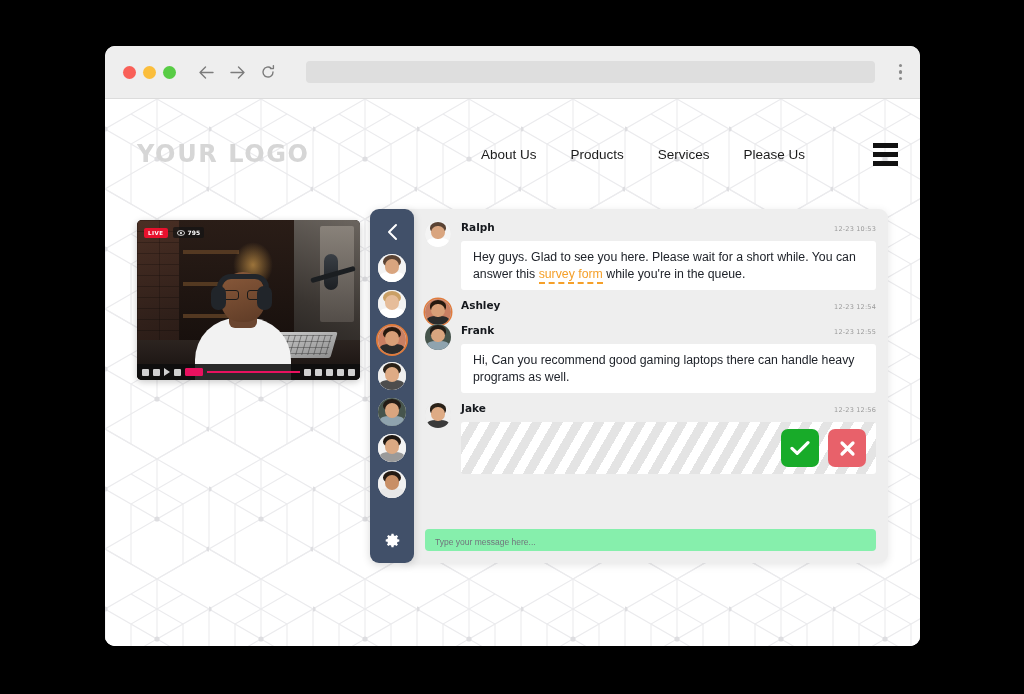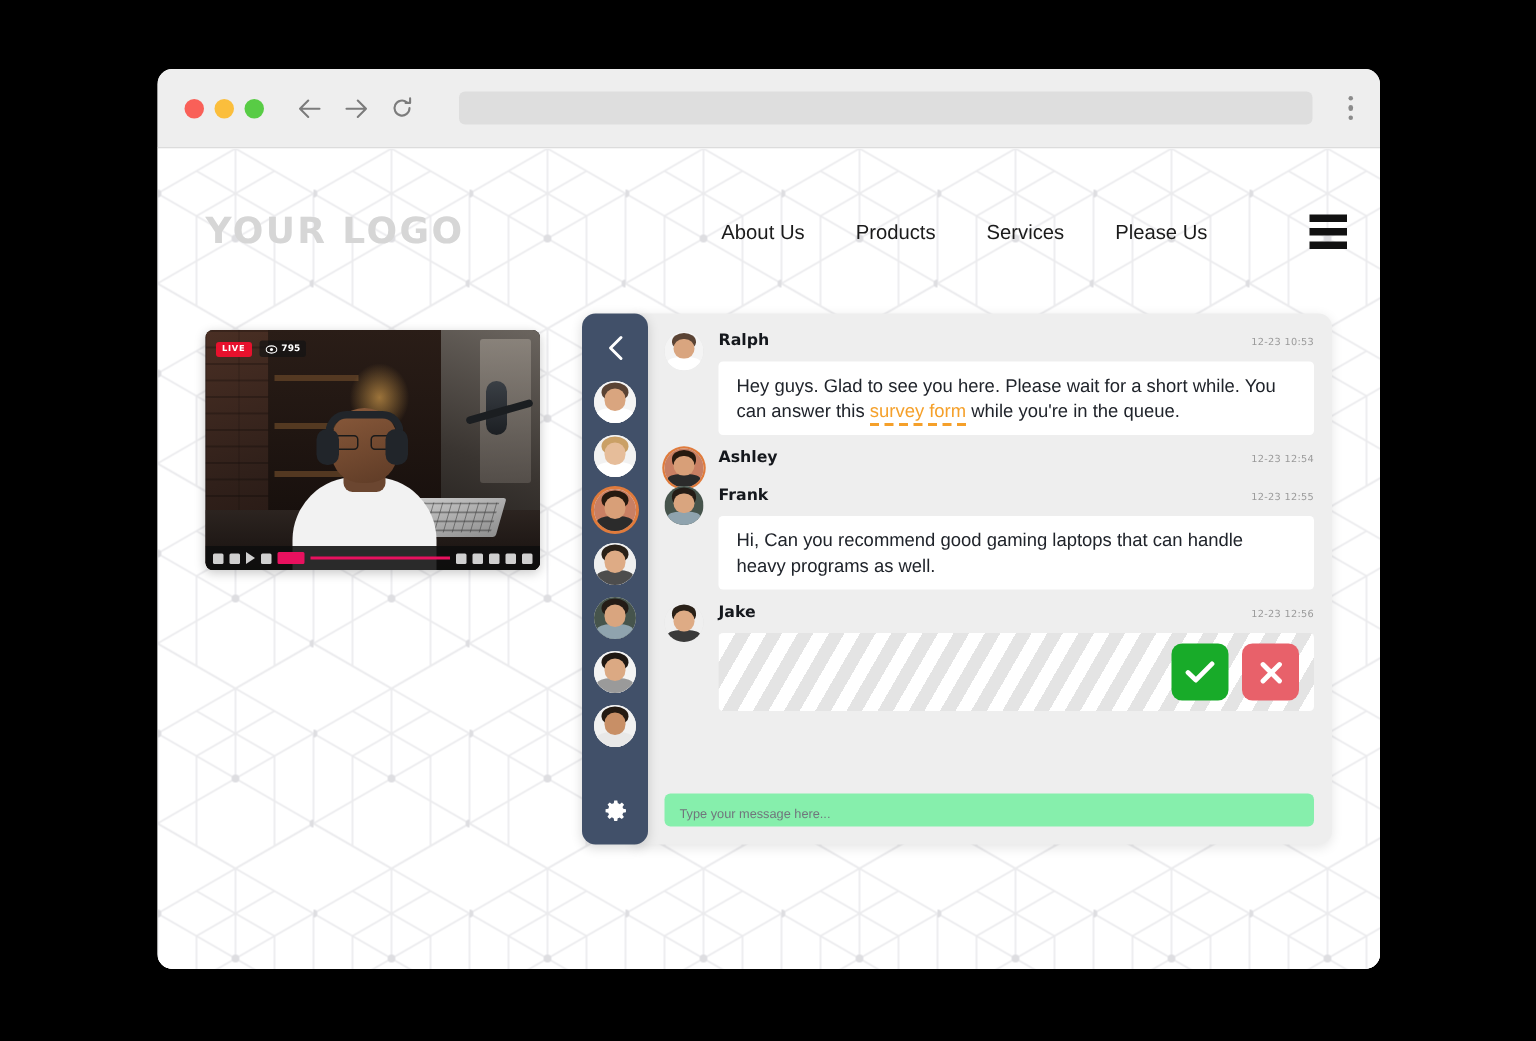--- a/index.html
+++ b/index.html
@@ -183,21 +183,21 @@
   .vc-ico { width: 7px; height: 7px; background: #e6e6e6; border-radius: 1px; flex: none; opacity:.9; }
   .vc-ico.tri { background: transparent; width:0; height:0; border-left:6px solid #e6e6e6; border-top:4px solid transparent; border-bottom:4px solid transparent; border-radius:0; }
   .vc-time { width: 18px; height: 8px; border: 1.5px solid #e8115f; background:#e8115f; border-radius:1px; flex:none; }
   .vc-track { flex: 1; height: 2px; background: #e8115f; }
   .vc-right { display: flex; gap: 4px; align-items:center; }
 
   
   .chat-wrap {
     position: relative;
     display: flex;
-    margin-left: 28px;
+    margin-left: 10px;
     flex: 1;
     height: 354px;
   }
   .chat-rail {
     width: 44px;
     background: #415069;
     border-radius: 9px;
     display: flex;
     flex-direction: column;
     align-items: center;
@@ -557,21 +557,21 @@
                     <span class="bg" style="background:#46544c"></span>
                     <span class="body" style="background:#8fa3ae"></span>
                     <span class="hair" style="background:#241c16"></span>
                     <span class="skin" style="background:#d9a57f"></span>
                   </span>
                 </span>
               <div class="msg-head">
                 <span class="msg-name">Frank</span>
                 <span class="msg-time">12-23 12:55</span>
               </div>
-              <div class="bubble">Hi, Can you recommend good gaming laptops that can handle heavy programs as well.</div>
+              <div class="bubble">Hi, Can you recommend good gaming laptops there can handle heavy programs as well.</div>
             </div>
 
             <div class="msg">
               <span class="msg-av">
                   <span class="face">
                     <span class="bg" style="background:#efefef"></span>
                     <span class="body" style="background:#3a3a3a"></span>
                     <span class="hair" style="background:#2a2118"></span>
                     <span class="skin" style="background:#deab85"></span>
                   </span>

